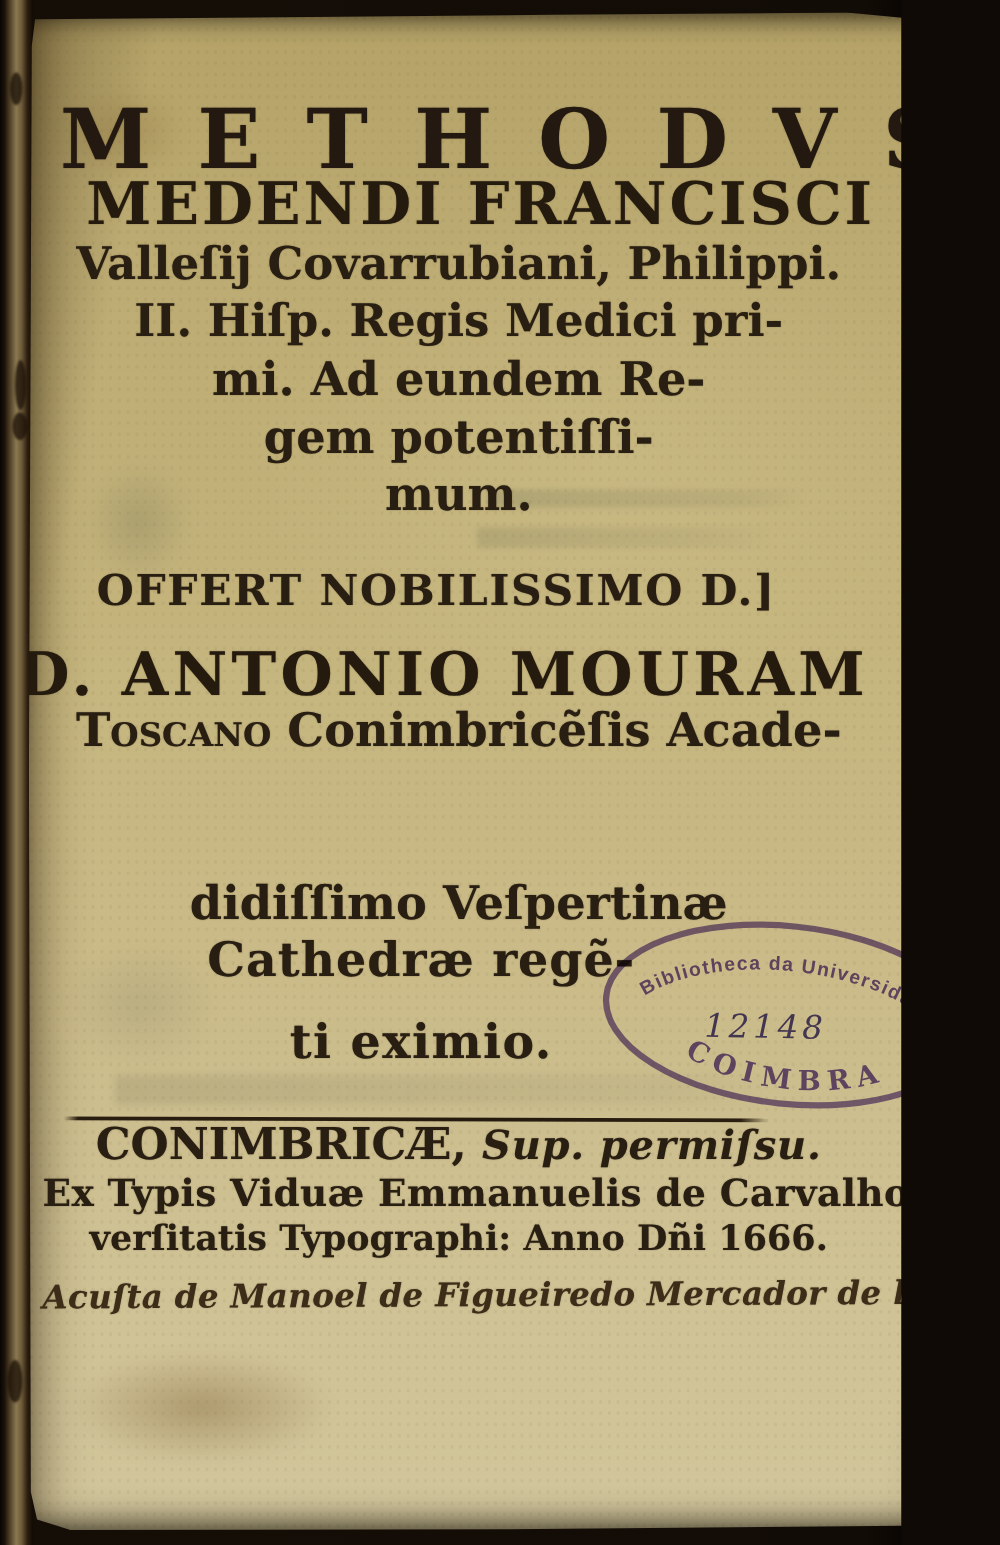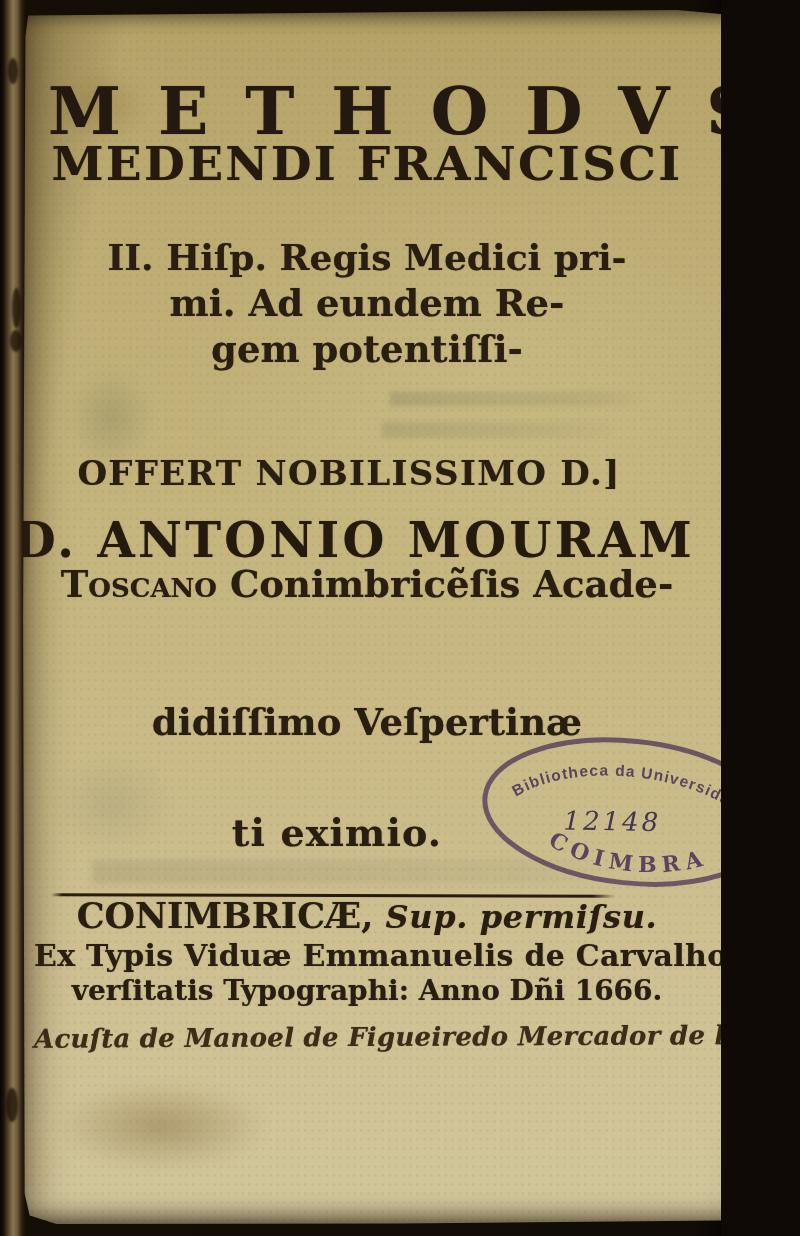--- a/index.html
+++ b/index.html
@@ -31,21 +31,21 @@
       inset 30px 0 36px -20px rgba(55,38,14,.55);
     clip-path:polygon(0.8% 0.45%,55% 0.15%,86% 0%,94.5% 0.5%,99.2% 1.6%,100% 3.2%,
       99.75% 50%,99.45% 96.5%,98.6% 98.7%,95.5% 99.7%,50% 99.95%,4.5% 100%,
       1% 99.3%,0.35% 97.5%,0.15% 50%,0.45% 2.2%);}
 
   
   .t{position:absolute;left:12px;width:666px;text-align:center;color:#281e12;
      font-weight:bold;line-height:1;white-space:nowrap;
      text-shadow:0 0 1px rgba(45,32,16,.55);}
   #t1{top:68px;left:26px;width:700px;font-size:66px;letter-spacing:.56em;color:#231910;}
-  #t2{top:130px;font-size:47px;letter-spacing:.05em;color:#241a0e;}
+  #t2{top:130px;font-size:47px;letter-spacing:.05em;color:#241a0e;text-align:right;}
   #t3{top:183px;font-size:36px;}
   #t4{top:229px;font-size:36px;}
   #t5{top:275px;font-size:37px;}
   #t6{top:321px;font-size:37px;}
   #t7{top:367px;font-size:37px;}
   #t8{top:446px;font-size:34px;letter-spacing:.04em;margin-left:-18px;}
   #t9{top:506px;font-size:48px;letter-spacing:.07em;margin-left:-20px;color:#241a0e;}
   #t10{top:556px;font-size:37px;}
   #t10 .sc{font-variant:small-caps;}
   #t11{top:602px;font-size:37px;}
@@ -101,28 +101,31 @@
     <div class="blot stain-top-left"></div>
     <div class="blot bleed-letter"></div>
     <div class="blot bleed-band-1"></div>
     <div class="blot bleed-band-2"></div>
     <div class="blot bleed-mid-left"></div>
     <div class="blot bleed-under-rule"></div>
     <div class="blot stain-bottom"></div>
 
     <div class="t" id="t1">METHODVS</div>
     <div class="t" id="t2">MEDENDI FRANCISCI</div>
+    <div class="t" id="t3">Valleſij Covarrubiani, Philippi.</div>
     <div class="t" id="t4">II. Hiſp. Regis Medici pri-</div>
     <div class="t" id="t5">mi. Ad eundem Re-</div>
     <div class="t" id="t6">gem potentiſſi-</div>
+    <div class="t" id="t7">mum.</div>
 
     <div class="t" id="t8">OFFERT NOBILISSIMO D.]</div>
     <div class="t" id="t9">D. ANTONIO MOURAM</div>
     <div class="t" id="t10"><span class="sc">Toscano</span> <span>Conimbricẽſis Acade-</span></div>
     <div class="t" id="t13">didiſſimo Veſpertinæ</div>
+    <div class="t" id="t14">Cathedræ regẽ-</div>
     <div class="t" id="t15">ti eximio.</div>
 
     <div class="rule"></div>
 
     <div class="t" id="t16"><span>CONIMBRICÆ,</span> <span class="ital">Sup. permiſsu.</span></div>
     <div class="t" id="t17">Ex Typis Viduæ Emmanuelis de Carvalho Vni-</div>
     <div class="t" id="t18">verſitatis Typographi: Anno Dñi 1666.</div>
     <div class="t" id="t19">Acuſta de Manoel de Figueiredo Mercador de livros</div>
 
     <div class="stamp">

